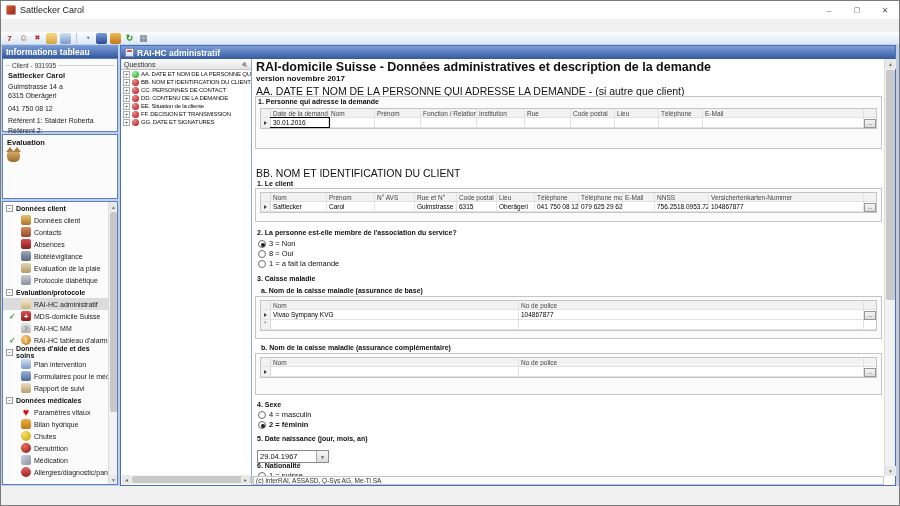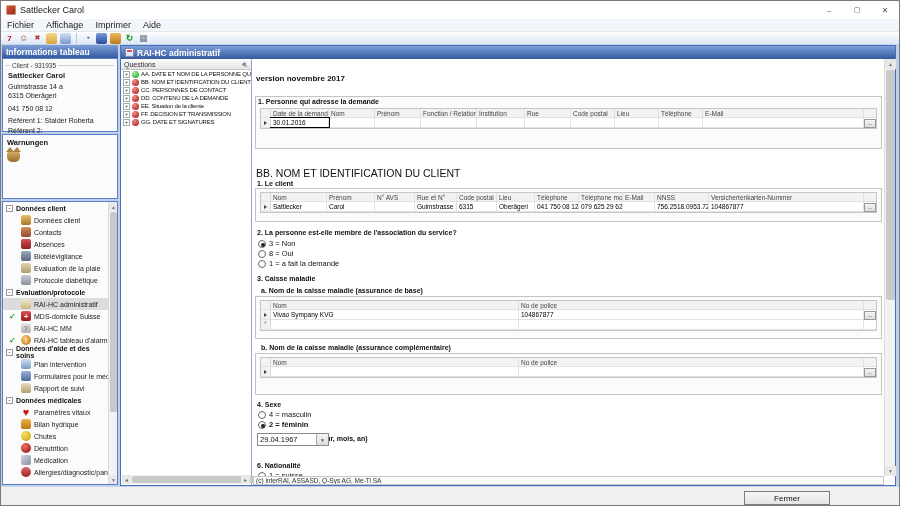--- a/index.html
+++ b/index.html
@@ -151,26 +151,20 @@
   <div class="titlebar">
     <span class="app-icon"></span>
     <span>Sattlecker Carol</span>
     <div class="win-controls">
       <span class="win-btn wb-min"></span>
       <span class="win-btn wb-max"></span>
       <span class="win-btn wb-close"></span>
     </div>
   </div>
 
-  <div class="menubar">
-    <span class="menu-item">Fichier</span>
-    <span class="menu-item">Affichage</span>
-    <span class="menu-item">Imprimer</span>
-    <span class="menu-item">Aide</span>
-  </div>
 
   <div class="toolbar">
     <span class="tb tb-seven"></span>
     <span class="tb tb-user"></span>
     <span class="tb tb-delete"></span>
     <span class="tb tb-folder"></span>
     <span class="tb tb-window"></span>
     <span class="tb-sep"></span>
     <span class="tb tb-clock"></span>
     <span class="tb tb-save"></span>
@@ -194,21 +188,21 @@
           <div class="iline" style="margin-top:3px;">Référent 1: Stalder Roberta</div>
           <div class="iline">Référent 2:</div>
           <div class="eval-btn">
             <span class="info-ico"></span>
             <span>Information d'évaluation...</span>
           </div>
         </div>
       </div>
 
       <div class="sidebox warnbox">
-        <div class="warn-title">Warnungen</div>
+        <div class="warn-title">Evaluation</div>
         <div class="cat"></div>
       </div>
 
       <div class="sidebox navbox">
         <div class="nav-inner">
           <div class="nav-group">
               <span class="expander"></span>
               <span>Données client</span>
             </div>
           <div class="nav-item">
@@ -363,22 +357,24 @@
           </div>
         <div class="hscroll">
           <span class="hs-arrow hs-left"></span>
           <span class="hs-thumb"></span>
           <span class="hs-arrow hs-right"></span>
         </div>
       </div>
 
       <div class="form">
         <div class="form-content">
+          <div class="f-title">RAI-domicile Suisse - Données administratives et description de la demande</div>
           <div class="f-sub">version novembre 2017</div>
 
+          <div class="sec-h" style="top:26px;">AA. DATE ET NOM DE LA PERSONNE QUI ADRESSE LA DEMANDE - (si autre que client)</div>
           <div class="panel" style="top:37px;height:53px;">
             <div class="qlabel" style="top:1px;position:relative;left:2px;">1. Personne qui adresse la demande</div>
             <div class="grid" style="top:11px;">
               <div class="g-row hdr">
                 <span class="g-marker"></span>
                 <span class="g-c" style="width:58px;">Date de la demande</span>
                 <span class="g-c" style="width:46px;">Nom</span>
                 <span class="g-c" style="width:46px;">Prénom</span>
                 <span class="g-c" style="width:56px;">Fonction / Relation</span>
                 <span class="g-c" style="width:48px;">Institution</span>
@@ -504,21 +500,21 @@
           <div class="radio" style="top:351px;">
               <span class="rb"></span>
               <span>4 = masculin</span>
             </div>
           <div class="radio" style="top:361px;font-weight:bold;">
               <span class="rb on"></span>
               <span>2 = féminin</span>
             </div>
 
           <div class="qlabel" style="top:376px;">5. Date naissance (jour, mois, an)</div>
-          <div class="combo" style="top:374px;">
+          <div class="combo" style="top:391px;">
             <span class="val">29.04.1967</span>
             <span class="drop"></span>
           </div>
 
           <div class="qlabel" style="top:403px;">6. Nationalité</div>
           <div class="radio" style="top:412px;">
               <span class="rb"></span>
               <span>1 = suisse</span>
             </div>
 
@@ -528,17 +524,14 @@
 
         <div class="form-vscroll">
           <span class="fv-arrow" style="top:0;">▲</span>
           <span class="fv-thumb"></span>
           <span class="fv-arrow" style="bottom:0;">▼</span>
         </div>
       </div>
     </div>
   </div>
 
-  <div class="footer">
-    <div class="close-btn">Fermer</div>
-  </div>
 
 </div>
 
 </body></html>

